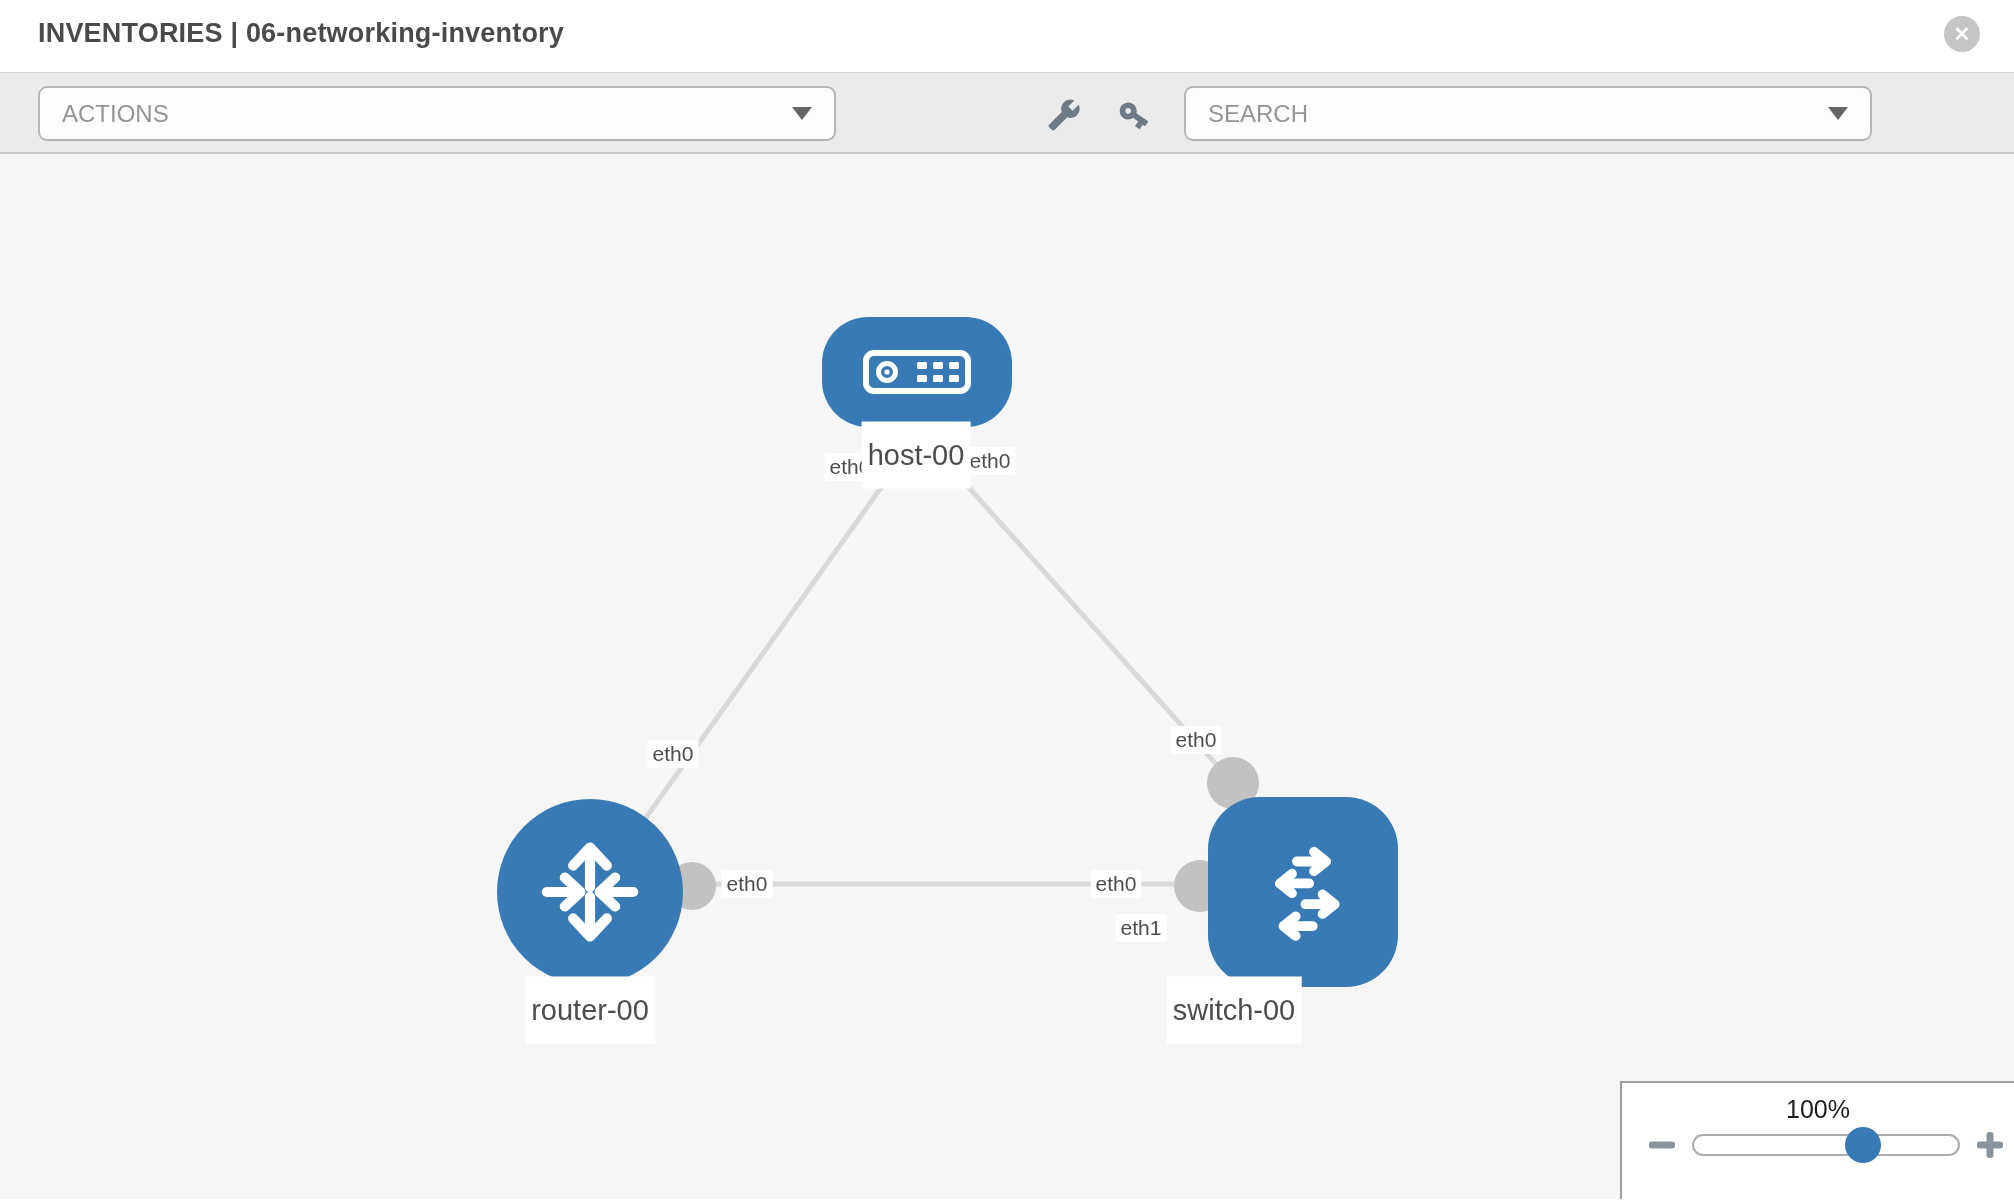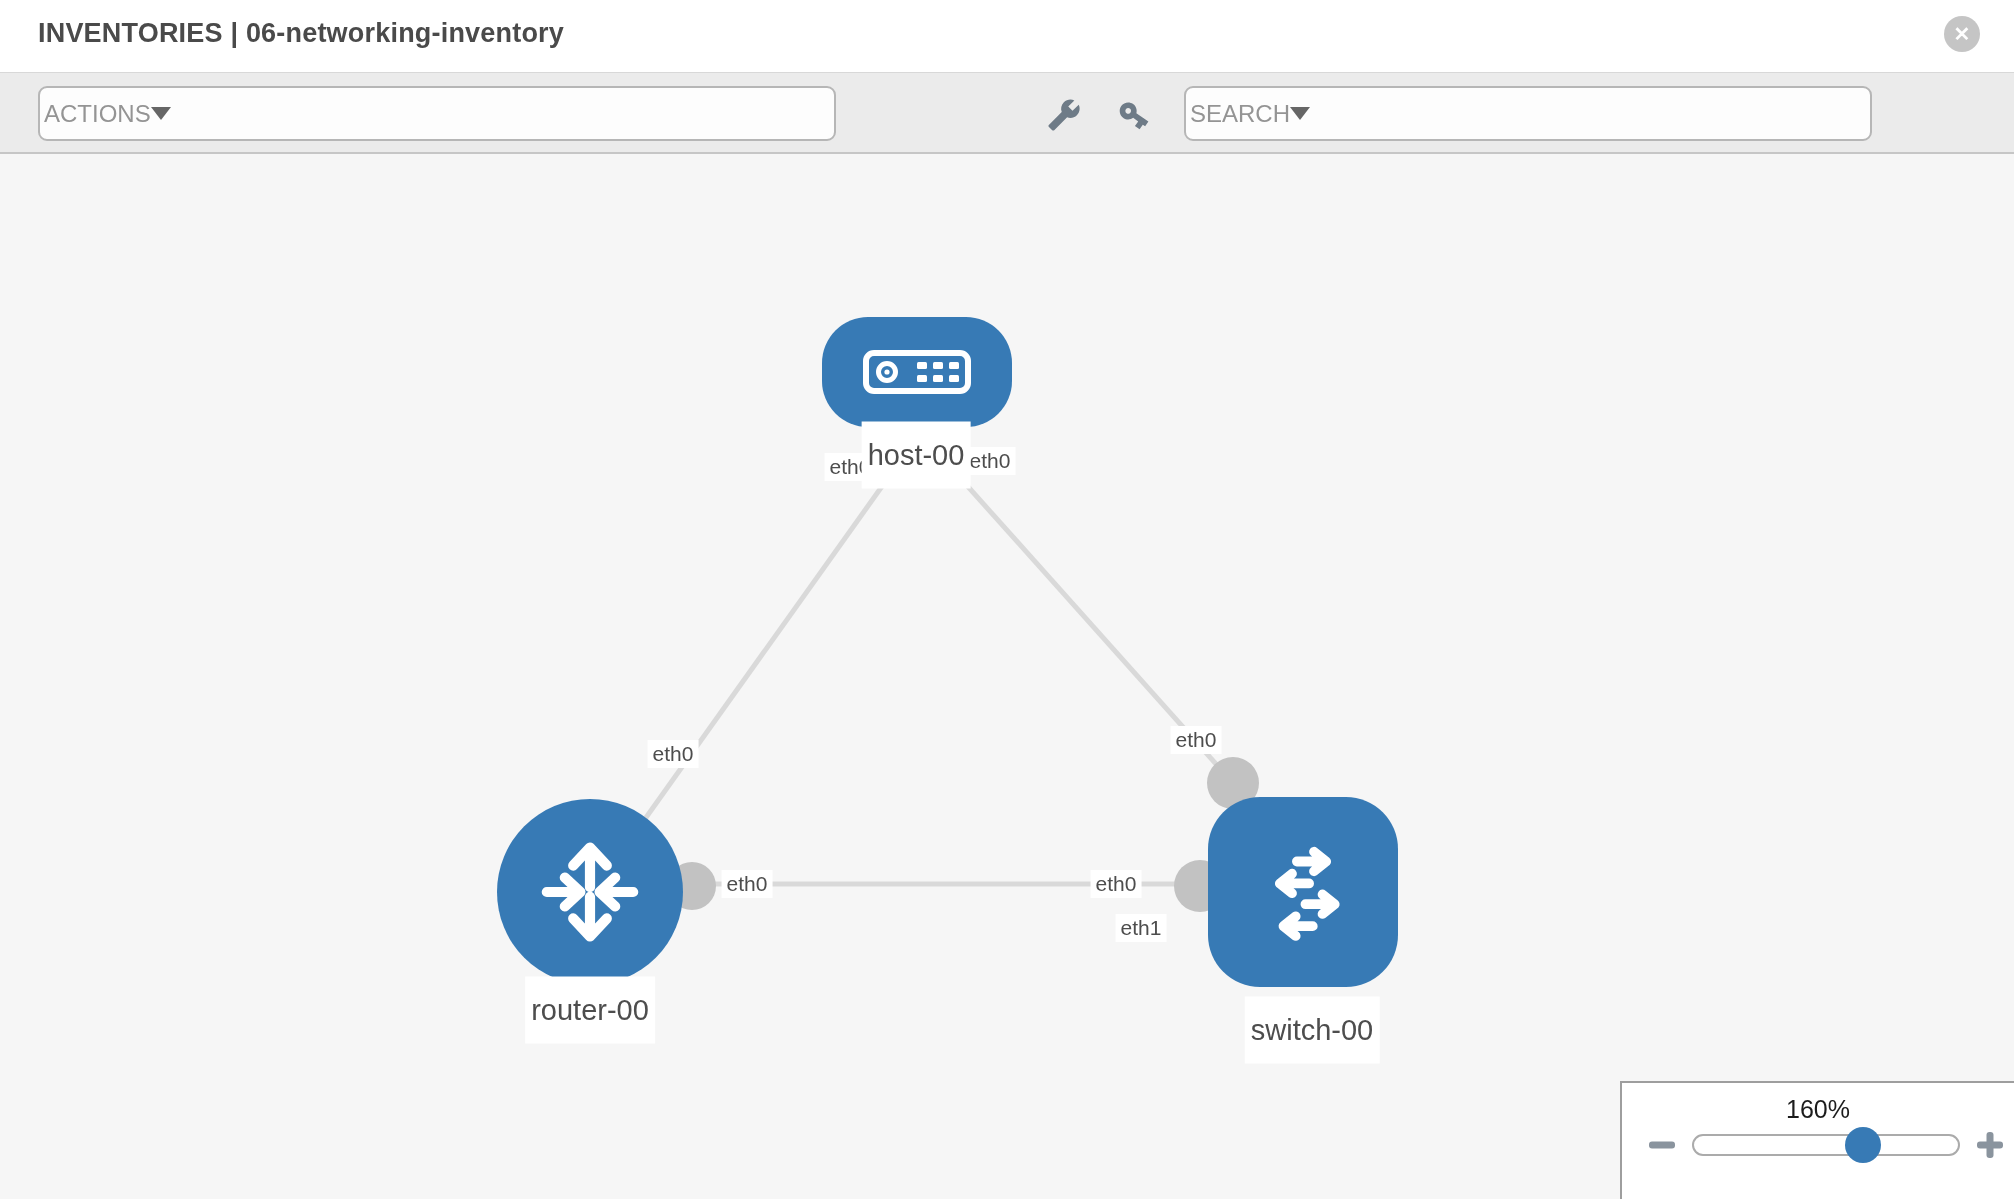--- a/index.html
+++ b/index.html
@@ -13,21 +13,21 @@
   .close-btn { position:absolute; right:34px; top:16px; width:36px; height:36px;
     border-radius:50%; background:#c5c5c5; border:none; cursor:pointer;
     display:flex; align-items:center; justify-content:center; }
   .close-btn span { color:#ffffff; font-size:20px; font-weight:bold; line-height:1; }
 
   
   .toolbar { position:relative; height:82px; background:#ebebeb;
     border-top:1px solid #d8d8d8; border-bottom:2px solid #c6c6c6; }
   .select-box { position:absolute; top:13px; height:55px; background:#fdfdfd;
     border:2px solid #b6b6b6; border-radius:9px; display:flex; align-items:center;
-    justify-content:flex-start; padding:0 4px; cursor:pointer; }
+    justify-content:space-between; padding:0 22px; cursor:pointer; }
   .select-box .select-label { color:#949494; font-size:24px; }
   .caret-down { width:0; height:0; border-left:10px solid transparent;
     border-right:10px solid transparent; border-top:13px solid #666; }
   .actions-box { left:38px; width:798px; }
   .search-box { left:1184px; width:688px; }
   .tool-icon { position:absolute; top:22px; width:40px; height:40px; border:none;
     background:transparent; cursor:pointer; display:flex; align-items:center;
     justify-content:center; }
   .wrench-btn { left:1044px; }
   .key-btn { left:1114px; }
@@ -145,32 +145,32 @@
     <svg width="122" height="122" viewBox="0 0 100 100" fill="none" stroke="#fff" stroke-width="8" stroke-linecap="round" stroke-linejoin="round">
       <path d="M45 25 H64 M59 17 L69 25 L59 33"></path>
       <path d="M55 43 H36 M41 35 L31 43 L41 51"></path>
       <path d="M52 60 H71 M66 52 L76 60 L66 68"></path>
       <path d="M58 78 H39 M44 70 L34 78 L44 86"></path>
     </svg>
   </div>
 
   <div class="graph-label node-label" style="left:916px; top:301px;">host-00</div>
   <div class="graph-label node-label" style="left:590px; top:856px;">router-00</div>
-  <div class="graph-label node-label" style="left:1312px; top:856px;margin-top:20px;">switch-00</div>
+  <div class="graph-label node-label" style="left:1234px; top:856px;">switch-00</div>
 
   <div class="graph-label iface-label" style="left:850px; top:313px;">eth0</div>
   <div class="graph-label iface-label" style="left:990px; top:307px;">eth0</div>
   <div class="graph-label iface-label" style="left:673px; top:600px;">eth0</div>
   <div class="graph-label iface-label" style="left:1196px; top:586px;">eth0</div>
   <div class="graph-label iface-label" style="left:747px; top:730px;">eth0</div>
   <div class="graph-label iface-label under" style="left:1116px; top:730px;">eth0</div>
   <div class="graph-label iface-label" style="left:1141px; top:774px;">eth1</div>
 
   <div class="zoom-panel">
-    <div class="zoom-level">160%</div>
+    <div class="zoom-level">100%</div>
     <button class="zoom-minus">
       <i></i>
     </button>
     <div class="zoom-track">
       <div class="zoom-thumb"></div>
     </div>
     <button class="zoom-plus">
       <i></i>
       <i class="vert"></i>
     </button>

